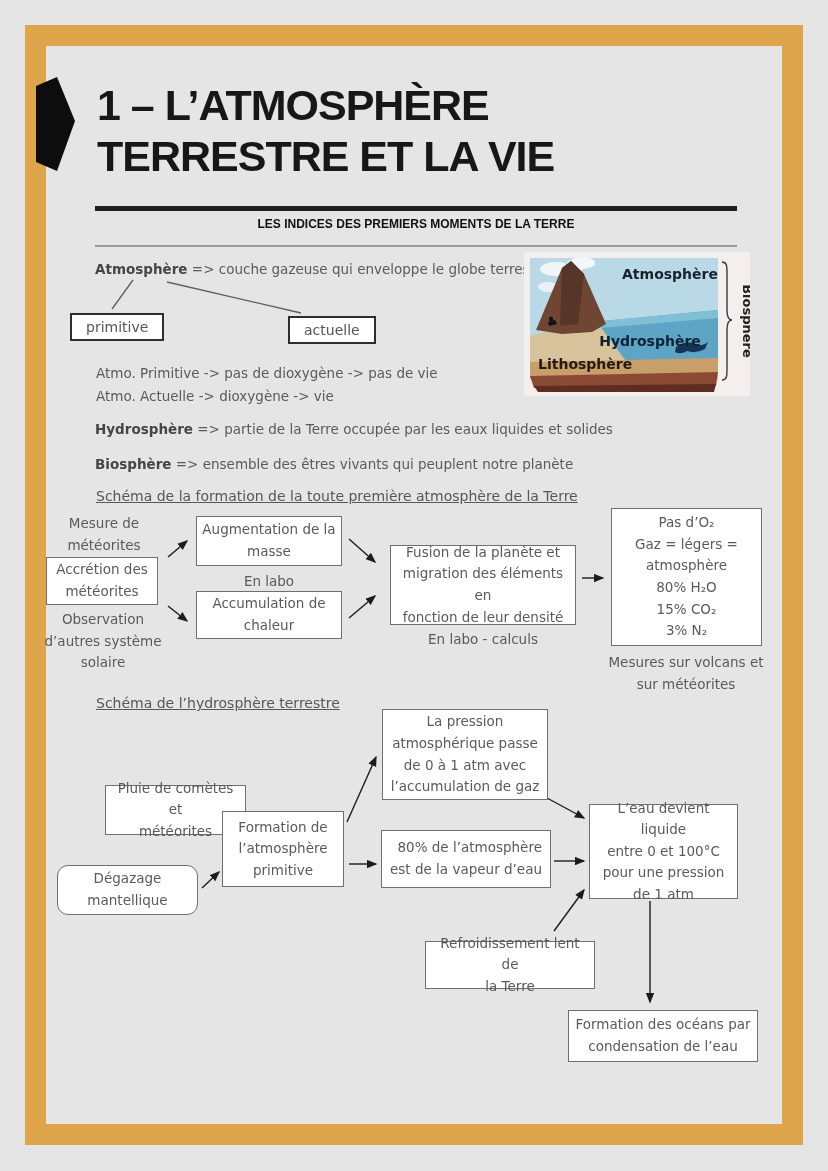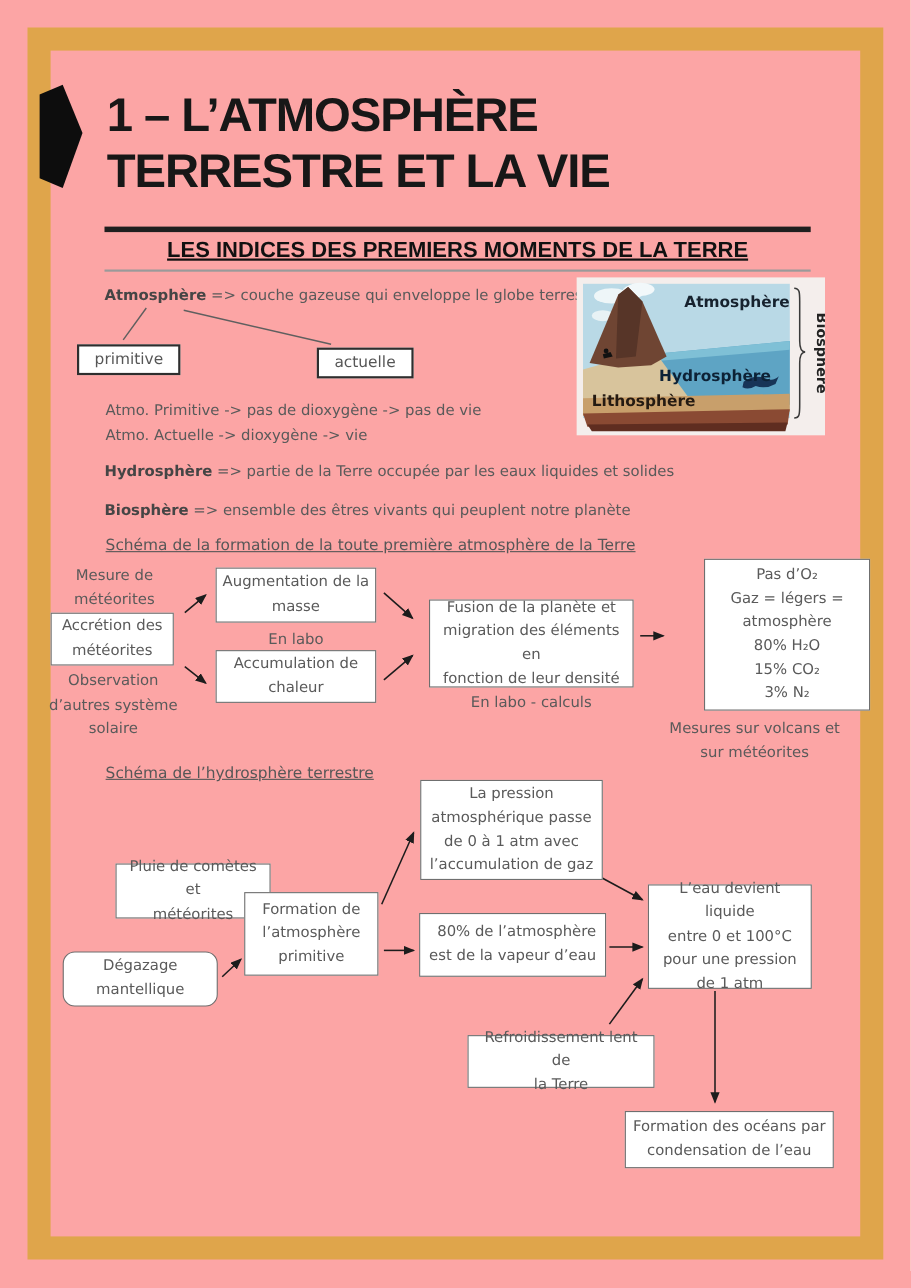--- a/index.html
+++ b/index.html
@@ -1,28 +1,28 @@
 <!DOCTYPE html>
 <html><head>
 <meta charset="utf-8">
 <style>
   html,body{margin:0;padding:0;background:#ffffff;}
-  .page{position:relative;width:828px;height:1171px;background:#fca5a5;overflow:hidden;
+  .page{position:relative;width:828px;height:1171px;background:#e5e5e5;overflow:hidden;
         font-family:"DejaVu Sans", sans-serif;color:#5a5a5a;}
   .frame{position:absolute;left:25px;top:25px;width:778px;height:1120px;
          border:21px solid #dfa54b;box-sizing:border-box;background:transparent;}
   .abs{position:absolute;box-sizing:border-box;}
   .doc-title{left:97px;top:80px;width:640px;font-family:"Liberation Sans", sans-serif;
              font-weight:bold;font-size:43px;line-height:1.18;color:#171717;
              letter-spacing:-1px;white-space:pre-line;}
   .rule-thick{left:95px;top:206px;width:642px;height:5px;background:#1f1f1f;}
   .rule-thin{left:95px;top:245px;width:642px;height:2px;background:#9a9a9a;}
   .section-header{left:95px;top:217px;width:642px;text-align:center;
                   font-family:"Liberation Sans", sans-serif;font-weight:bold;
-                  font-size:20px;color:#111;text-decoration:underline;}
+                  font-size:12px;color:#111;}
   .def-line{font-size:13.5px;color:#5a5a5a;}
   .def-term{font-weight:bold;color:#454545;}
   .small-box{border:2px solid #2e2e2e;padding:4px 14px;font-size:14px;color:#565656;
              background:#fff;text-align:center;}
   .underlined-heading{font-size:14px;color:#575757;text-decoration:underline;}
   .fbox{border:1.5px solid #6f6f6f;background:#fff;color:#5a5a5a;font-size:13.5px;
         line-height:1.6;text-align:center;white-space:pre-line;
         display:flex;align-items:center;justify-content:center;padding:8px 4px;}
   .flabel{color:#5a5a5a;font-size:13.5px;line-height:1.6;text-align:center;white-space:pre-line;}
   svg text{font-family:"DejaVu Sans", sans-serif;}
@@ -135,21 +135,21 @@
 masse</div>
   <div class="abs flabel" style="left:196px;top:571px;width:146px;">En labo</div>
   <div class="abs fbox" style="left:196px;top:591px;width:146px;height:48px;">Accumulation de
 chaleur</div>
 
   <div class="abs fbox" style="left:390px;top:545px;width:186px;height:80px;">Fusion de la planète et
 migration des éléments en
 fonction de leur densité</div>
   <div class="abs flabel" style="left:390px;top:629px;width:186px;">En labo - calculs</div>
 
-  <div class="abs fbox" style="left:611px;top:508px;width:151px;height:138px;margin-left:29px;">Pas d’O₂
+  <div class="abs fbox" style="left:611px;top:508px;width:151px;height:138px;">Pas d’O₂
 Gaz = légers =
 atmosphère
 80% H₂O
 15% CO₂
 3% N₂</div>
   <div class="abs flabel" style="left:598px;top:652px;width:176px;">Mesures sur volcans et
 sur météorites</div>
 
   <div class="abs underlined-heading" style="left:96px;top:695px;">Schéma de l’hydrosphère terrestre</div>
 

